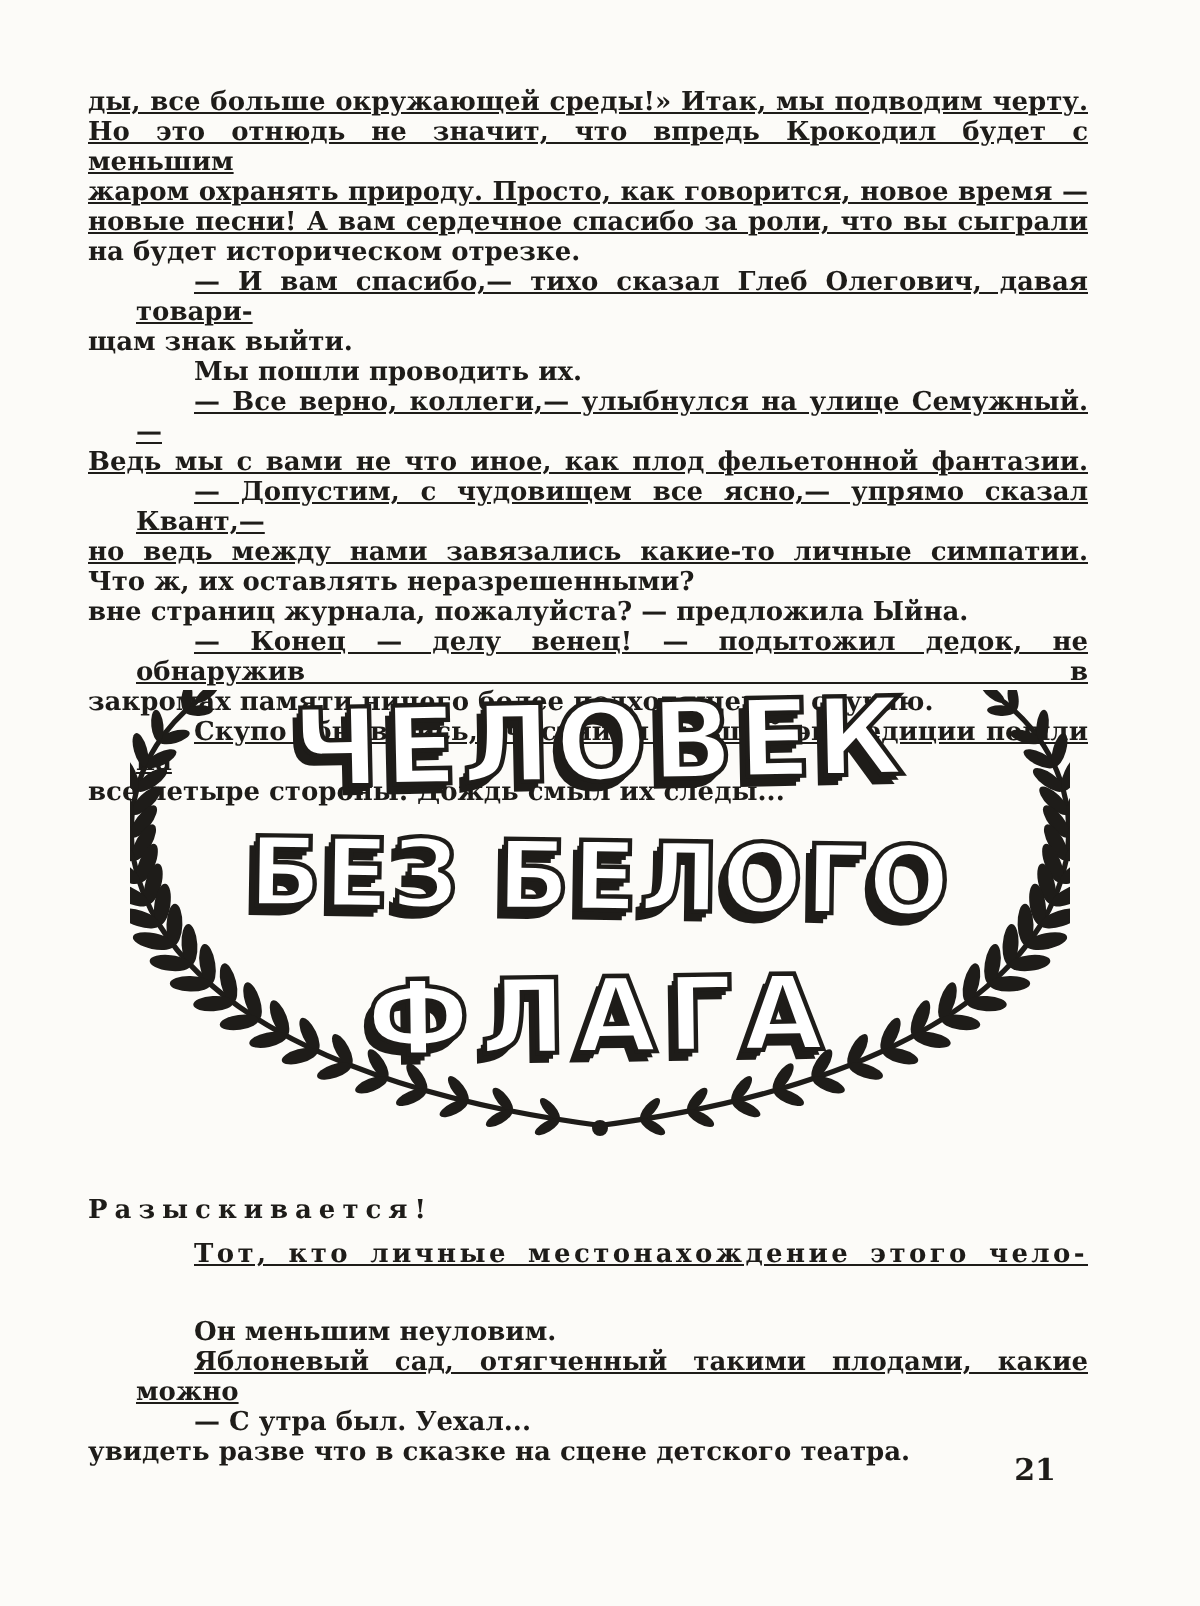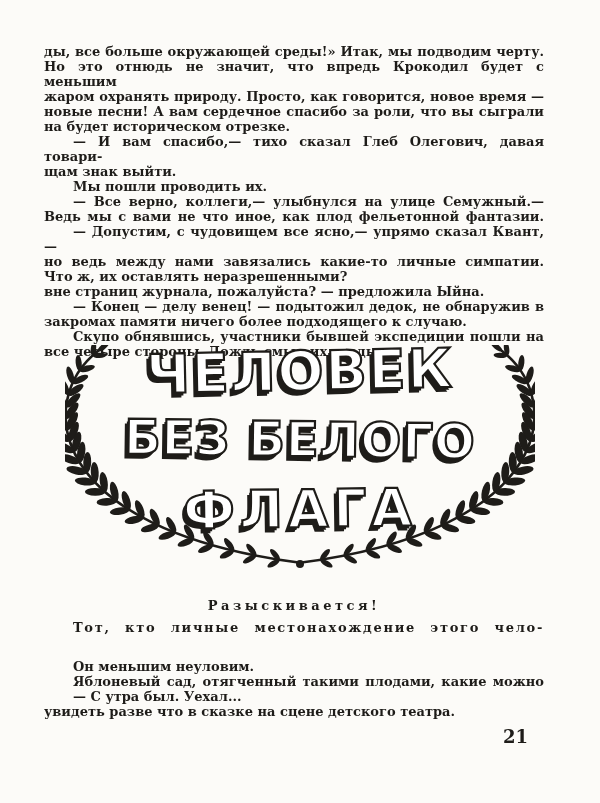--- a/index.html
+++ b/index.html
@@ -8,43 +8,43 @@
     background:var(--paper,#fcfbf8);
     font-family:"DejaVu Serif", serif;
     color:var(--ink,#1e1c19);
   }
   .story{position:absolute;top:44px;left:44px;width:500px;}
   .after{position:absolute;top:659px;left:44px;width:500px;}
   .ln{
     font-size:13px;font-weight:bold;line-height:15px;
     text-align:left;white-space:normal;
   }
-  .j{text-align:justify;text-align-last:justify;}
-  .in{text-indent:29px;}
+  .j{text-align:justify;text-align-last:justify;text-decoration:underline;}
+  .in{text-indent:29px;margin-left:24px;}
   .wanted{position:absolute;top:599px;left:44px;width:500px;}
   .wh{
     font-size:13px;font-weight:bold;line-height:14px;margin-bottom:7px;
-    text-align:center;letter-spacing:3.5px;
+    text-align:left;letter-spacing:3.5px;
   }
   .sp{letter-spacing:1.7px;word-spacing:3px;}
   .illustration{position:absolute;top:345px;left:50px;width:500px;height:250px;}
   .illustration svg{position:absolute;left:15px;top:0;}
   .em-line{
     position:absolute;left:0;right:0;text-align:center;line-height:1;
     font-family:"DejaVu Sans", sans-serif;font-weight:bold;
     color:#ffffff;
     -webkit-text-stroke:2.2px var(--ink,#1e1c19);
     text-shadow:-4px 5px 0 var(--ink,#1e1c19), -2px 3px 0 var(--ink,#1e1c19);
   }
   .em1{top:0;font-size:54px;letter-spacing:2px;transform:rotate(-1.2deg);}
   .em2{top:70px;font-size:48px;letter-spacing:1px;transform:rotate(0.8deg);}
   .em3{top:138px;font-size:52px;letter-spacing:5px;transform:rotate(-0.8deg);}
   .pageno{
     position:absolute;top:726px;right:72px;
-    font-size:18px;font-weight:bold;
+    font-size:15px;font-weight:bold;
   }
 </style>
 </head>
 <body>
 
 <div class="story">
   <div class="ln j">ды, все больше окружающей среды!» Итак, мы подводим черту.</div>
   <div class="ln j">Но это отнюдь не значит, что впредь Крокодил будет с меньшим</div>
   <div class="ln j">жаром охранять природу. Просто, как говорится, новое время —</div>
   <div class="ln j">новые песни! А вам сердечное спасибо за роли, что вы сыграли</div>

